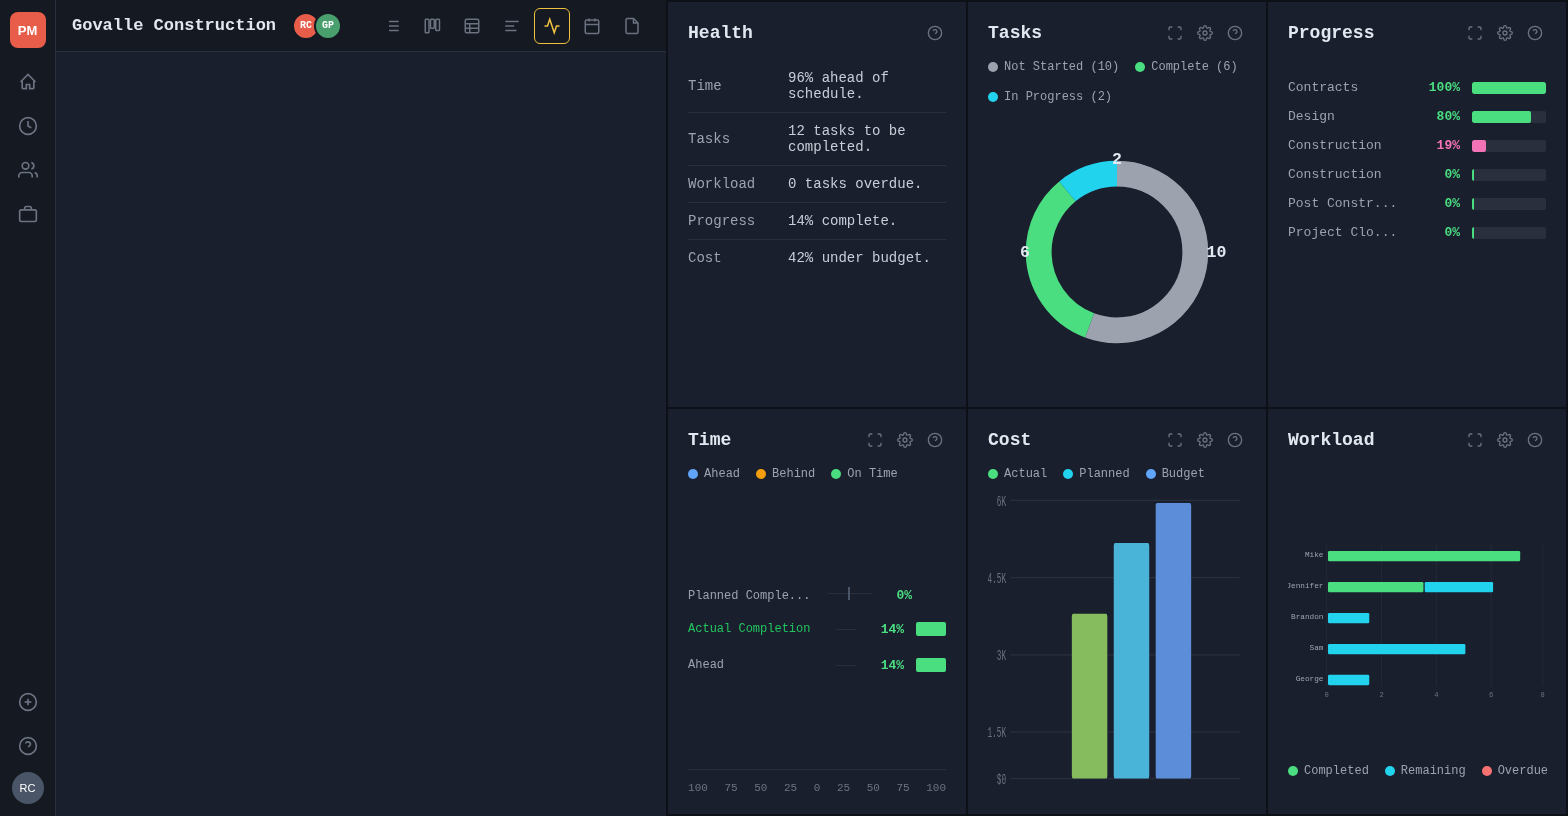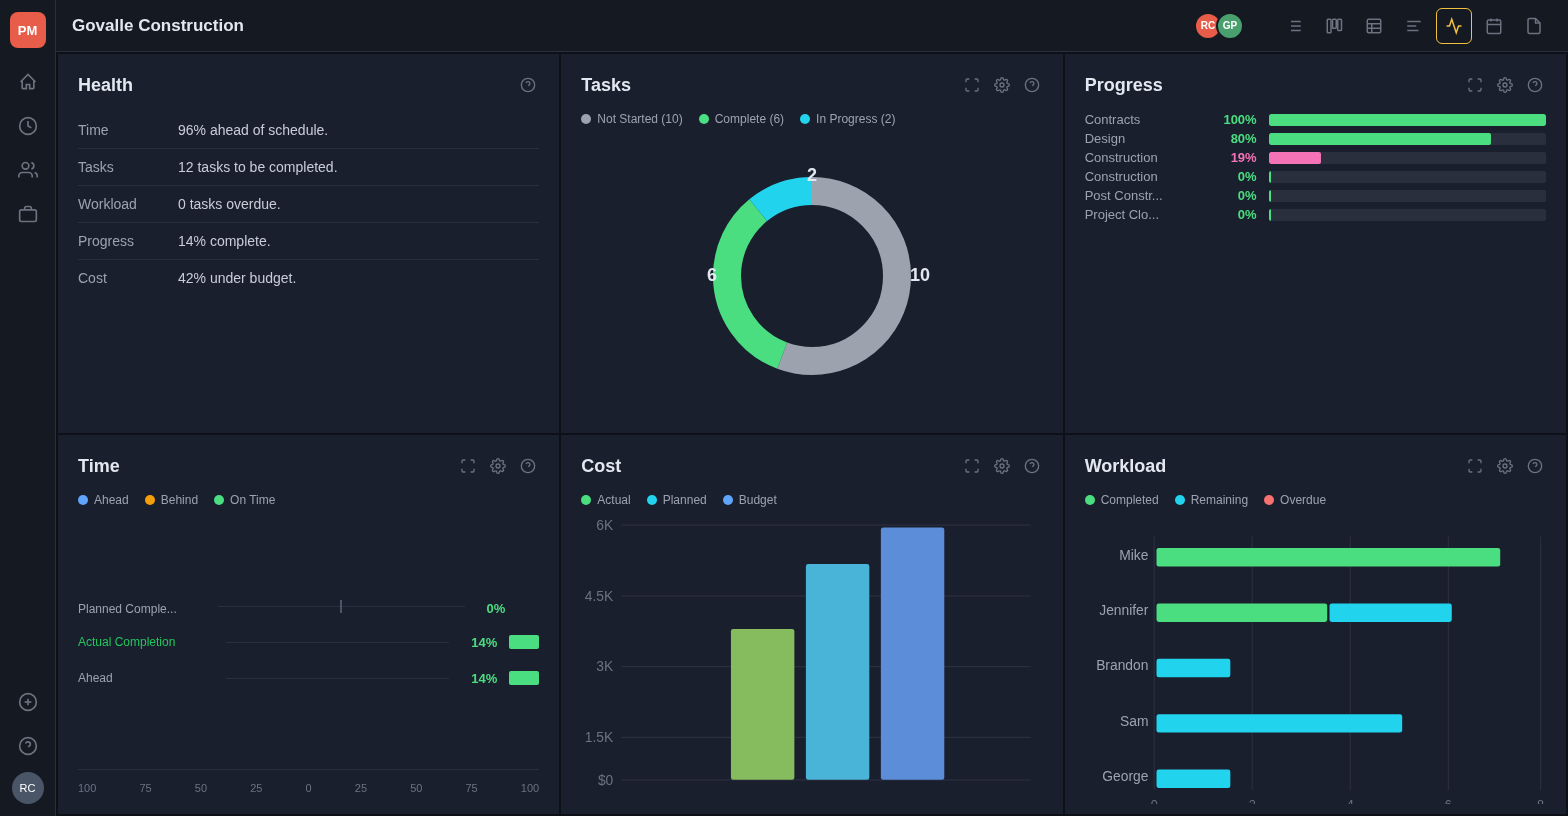--- a/index.html
+++ b/index.html
@@ -7,21 +7,21 @@
 
     
     .sidebar { width: 56px; background: #151921; display: flex; flex-direction: column; align-items: center; padding: 12px 0; gap: 8px; border-right: 1px solid #2a2f3e; }
     .sidebar-logo { width: 36px; height: 36px; background: #e85d4a; border-radius: 8px; display: flex; align-items: center; justify-content: center; color: white; font-weight: bold; font-size: 13px; margin-bottom: 8px; }
     .sidebar-icon { width: 36px; height: 36px; display: flex; align-items: center; justify-content: center; border-radius: 6px; cursor: pointer; color: #6b7280; }
     .sidebar-icon svg { width: 20px; height: 20px; }
     .sidebar-bottom { margin-top: auto; display: flex; flex-direction: column; align-items: center; gap: 8px; }
     .sidebar-avatar { width: 32px; height: 32px; border-radius: 50%; background: #4a5568; display: flex; align-items: center; justify-content: center; font-size: 11px; color: white; cursor: pointer; }
 
     
-    .main { flex: 1; display: flex; flex-direction: column; overflow: hidden; }
+    .main { flex: 1; display: flex; overflow: hidden; font-family: Liberation Mono, monospace; }
 
     
     .topbar { height: 52px; background: #151921; border-bottom: 1px solid #2a2f3e; display: flex; align-items: center; padding: 0 16px; gap: 16px; }
     .topbar-title { font-size: 17px; font-weight: 600; color: #e2e8f0; flex: 1; }
     .topbar-avatars { display: flex; gap: -4px; }
     .topbar-avatar { width: 28px; height: 28px; border-radius: 50%; border: 2px solid #151921; font-size: 10px; display: flex; align-items: center; justify-content: center; color: white; font-weight: 600; }
     .topbar-av1 { background: #e85d4a; }
     .topbar-av2 { background: #4a9f6e; margin-left: -6px; }
     .topbar-nav { display: flex; gap: 4px; margin-left: 16px; }
     .nav-btn { width: 36px; height: 36px; display: flex; align-items: center; justify-content: center; border-radius: 6px; cursor: pointer; color: #6b7280; border: none; background: transparent; }
@@ -44,21 +44,21 @@
     .health-table td:last-child { color: #c8cdd8; }
     .health-table tr:last-child td { border-bottom: none; }
 
     
     .tasks-legend { display: flex; gap: 16px; margin-bottom: 12px; flex-wrap: wrap; }
     .legend-item { display: flex; align-items: center; gap: 6px; font-size: 12px; color: #9ca3af; }
     .legend-dot { width: 10px; height: 10px; border-radius: 50%; }
     .donut-container { flex: 1; display: flex; align-items: center; justify-content: center; position: relative; }
 
     
-    .progress-rows { display: flex; flex-direction: column; gap: 4px; flex: 1; }
+    .progress-rows { display: flex; flex-direction: column; gap: 14px; flex: 1; margin-top: 20px; }
     .progress-row { display: flex; align-items: center; gap: 12px; }
     .progress-label { font-size: 13px; color: #9ca3af; width: 120px; flex-shrink: 0; }
     .progress-pct { font-size: 13px; font-weight: 600; width: 40px; text-align: right; flex-shrink: 0; }
     .progress-bar-track { flex: 1; height: 12px; background: #2a2f3e; border-radius: 2px; overflow: hidden; }
     .progress-bar-fill { height: 100%; border-radius: 2px; }
 
     
     .time-legend { display: flex; gap: 16px; margin-bottom: 16px; }
   </style>
 </head>
@@ -509,35 +509,20 @@
           <div class="panel-action-btn">
             <svg viewBox="0 0 24 24" fill="none" stroke="currentColor" stroke-width="2">
                 <circle cx="12" cy="12" r="10"></circle>
                 <path d="M9.09 9a3 3 0 015.83 1c0 2-3 3-3 3"></path>
                 <line x1="12" y1="17" x2="12.01" y2="17"></line>
               </svg>
           </div>
         </div>
       </div>
 
-      <div style="display:flex; gap:16px; margin-bottom:16px;">
-        <div class="legend-item">
-          <div class="legend-dot" style="background:#4ade80"></div>
-          <span>Completed</span>
-        </div>
-        <div class="legend-item">
-          <div class="legend-dot" style="background:#22d3ee"></div>
-          <span>Remaining</span>
-        </div>
-        <div class="legend-item">
-          <div class="legend-dot" style="background:#f87171"></div>
-          <span>Overdue</span>
-        </div>
-      </div>
-
       <div style="flex:1; position:relative;">
         <svg width="100%" height="100%" viewBox="0 0 400 240" preserveAspectRatio="xMidYMid meet">
 
           <text x="55" y="30" fill="#9ca3af" font-size="12" text-anchor="end">Mike</text>
           <text x="55" y="78" fill="#9ca3af" font-size="12" text-anchor="end">Jennifer</text>
           <text x="55" y="126" fill="#9ca3af" font-size="12" text-anchor="end">Brandon</text>
           <text x="55" y="174" fill="#9ca3af" font-size="12" text-anchor="end">Sam</text>
           <text x="55" y="222" fill="#9ca3af" font-size="12" text-anchor="end">George</text>
 
           <line x1="60" y1="10" x2="60" y2="230" stroke="#2a2f3e" stroke-width="1"></line>
@@ -557,16 +542,31 @@
           <rect x="62" y="68" width="148" height="16" fill="#4ade80" rx="2"></rect>
           <rect x="212" y="68" width="106" height="16" fill="#22d3ee" rx="2"></rect>
 
           <rect x="62" y="116" width="64" height="16" fill="#22d3ee" rx="2"></rect>
 
           <rect x="62" y="164" width="213" height="16" fill="#22d3ee" rx="2"></rect>
 
           <rect x="62" y="212" width="64" height="16" fill="#22d3ee" rx="2"></rect>
         </svg>
       </div>
+
+      <div style="display:flex; gap:16px; margin-bottom:16px;">
+        <div class="legend-item">
+          <div class="legend-dot" style="background:#4ade80"></div>
+          <span>Completed</span>
+        </div>
+        <div class="legend-item">
+          <div class="legend-dot" style="background:#22d3ee"></div>
+          <span>Remaining</span>
+        </div>
+        <div class="legend-item">
+          <div class="legend-dot" style="background:#f87171"></div>
+          <span>Overdue</span>
+        </div>
+      </div>
     </div>
 
   </div>
 </div>
 
 </body></html>

